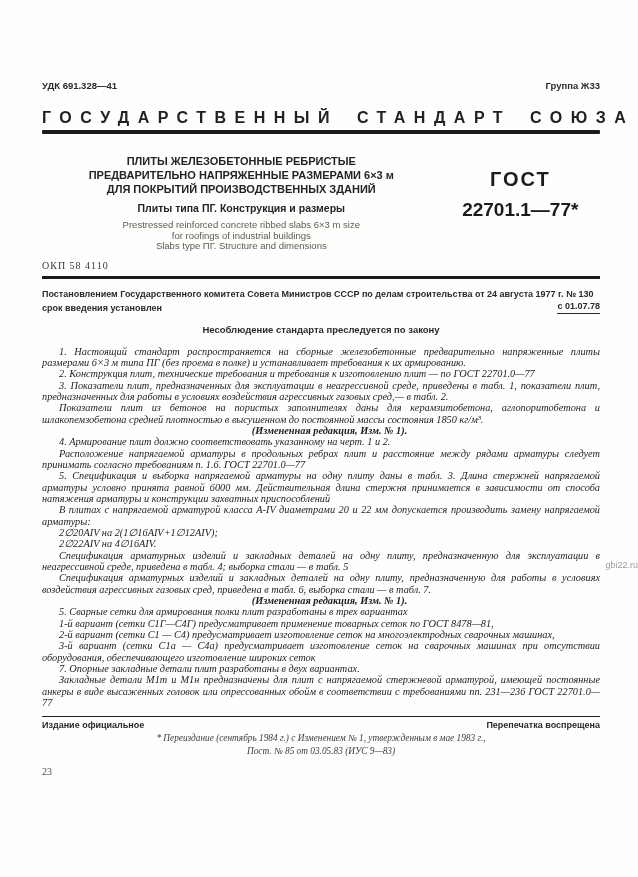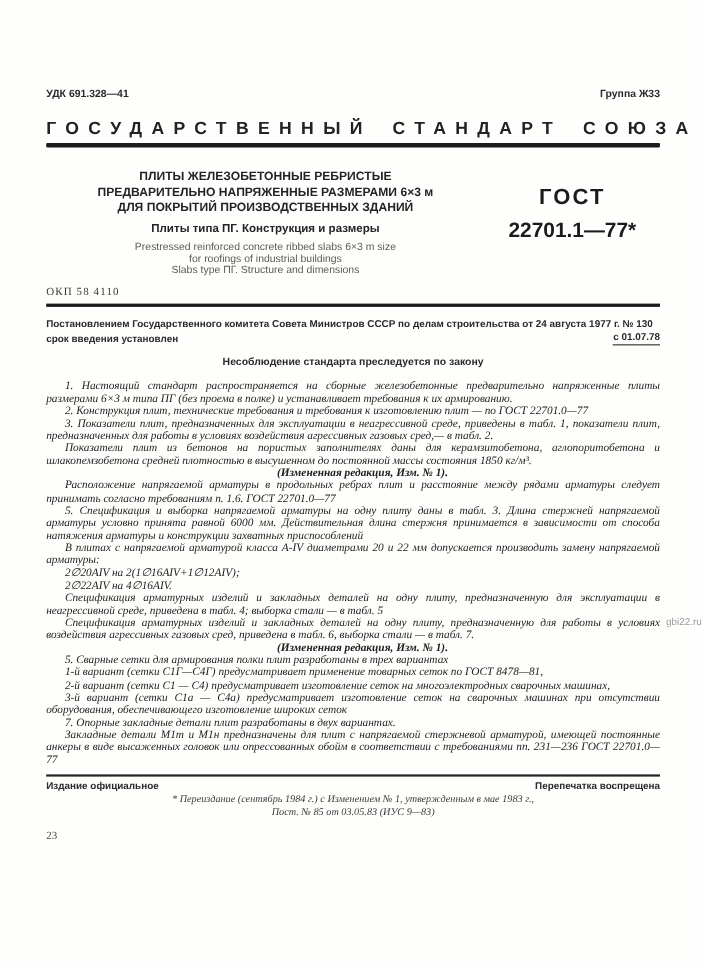--- a/index.html
+++ b/index.html
@@ -105,20 +105,21 @@
   </div>
 
   <div class="law-notice">Несоблюдение стандарта преследуется по закону</div>
 
   <div class="body-text">
       <p class="para normal">1. Настоящий стандарт распространяется на сборные железобетонные предварительно напряженные плиты размерами 6×3 м типа ПГ (без проема в полке) и устанавливает требования к их армированию.</p>
       <p class="para normal">2. Конструкция плит, технические требования и требования к изготовлению плит — по ГОСТ 22701.0—77</p>
       <p class="para normal">3. Показатели плит, предназначенных для эксплуатации в неагрессивной среде, приведены в табл. 1, показатели плит, предназначенных для работы в условиях воздействия агрессивных газовых сред,— в табл. 2.</p>
       <p class="para normal">Показатели плит из бетонов на пористых заполнителях даны для керамзитобетона, аглопоритобетона и шлакопемзобетона средней плотностью в высушенном до постоянной массы состояния 1850 кг/м³.</p>
       <p class="para bold">(Измененная редакция, Изм. № 1).</p>
+      <p class="para normal">4. Армирование плит должно соответствовать указанному на черт. 1 и 2.</p>
       <p class="para normal">Расположение напрягаемой арматуры в продольных ребрах плит и расстояние между рядами арматуры следует принимать согласно требованиям п. 1.6. ГОСТ 22701.0—77</p>
       <p class="para normal">5. Спецификация и выборка напрягаемой арматуры на одну плиту даны в табл. 3. Длина стержней напрягаемой арматуры условно принята равной 6000 мм. Действительная длина стержня принимается в зависимости от способа натяжения арматуры и конструкции захватных приспособлений</p>
       <p class="para normal">В плитах с напрягаемой арматурой класса А-IV диаметрами 20 и 22 мм допускается производить замену напрягаемой арматуры:</p>
       <p class="para formula">2∅20АIV на 2(1∅16АIV+1∅12АIV);</p>
       <p class="para formula">2∅22АIV на 4∅16АIV.</p>
       <p class="para normal">Спецификация арматурных изделий и закладных деталей на одну плиту, предназначенную для эксплуатации в неагрессивной среде, приведена в табл. 4; выборка стали — в табл. 5</p>
       <p class="para normal">Спецификация арматурных изделий и закладных деталей на одну плиту, предназначенную для работы в условиях воздействия агрессивных газовых сред, приведена в табл. 6, выборка стали — в табл. 7.</p>
       <p class="para bold">(Измененная редакция, Изм. № 1).</p>
       <p class="para normal">5. Сварные сетки для армирования полки плит разработаны в трех вариантах</p>
       <p class="para normal">1-й вариант (сетки С1Г—С4Г) предусматривает применение товарных сеток по ГОСТ 8478—81,</p>

